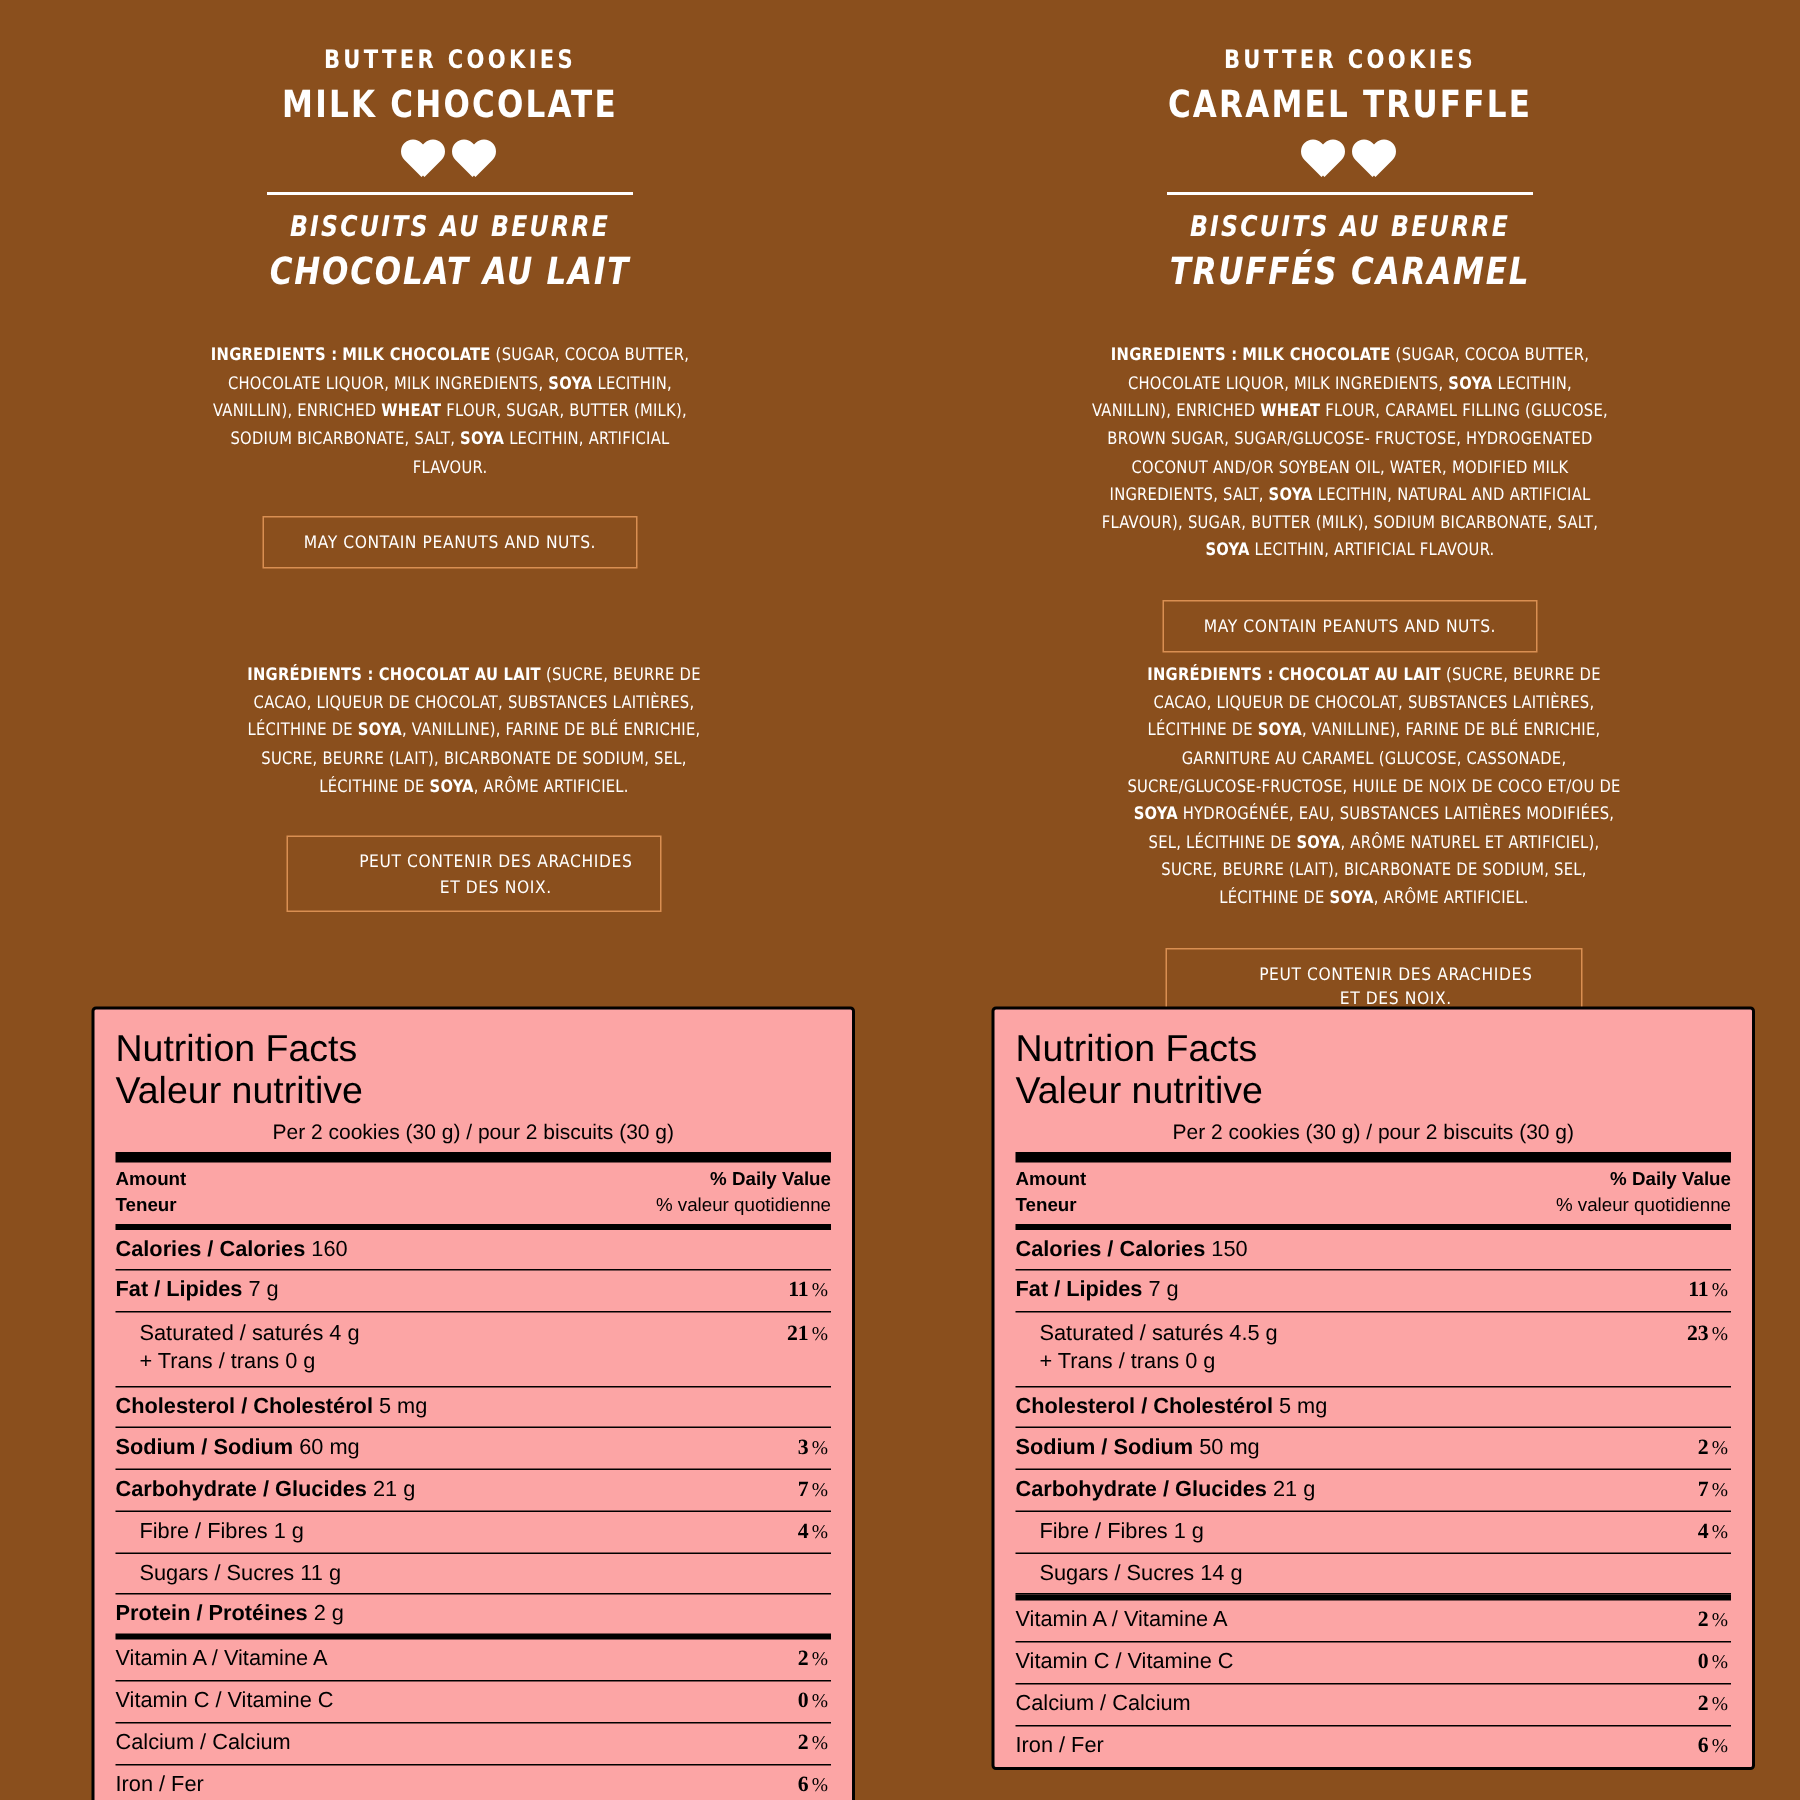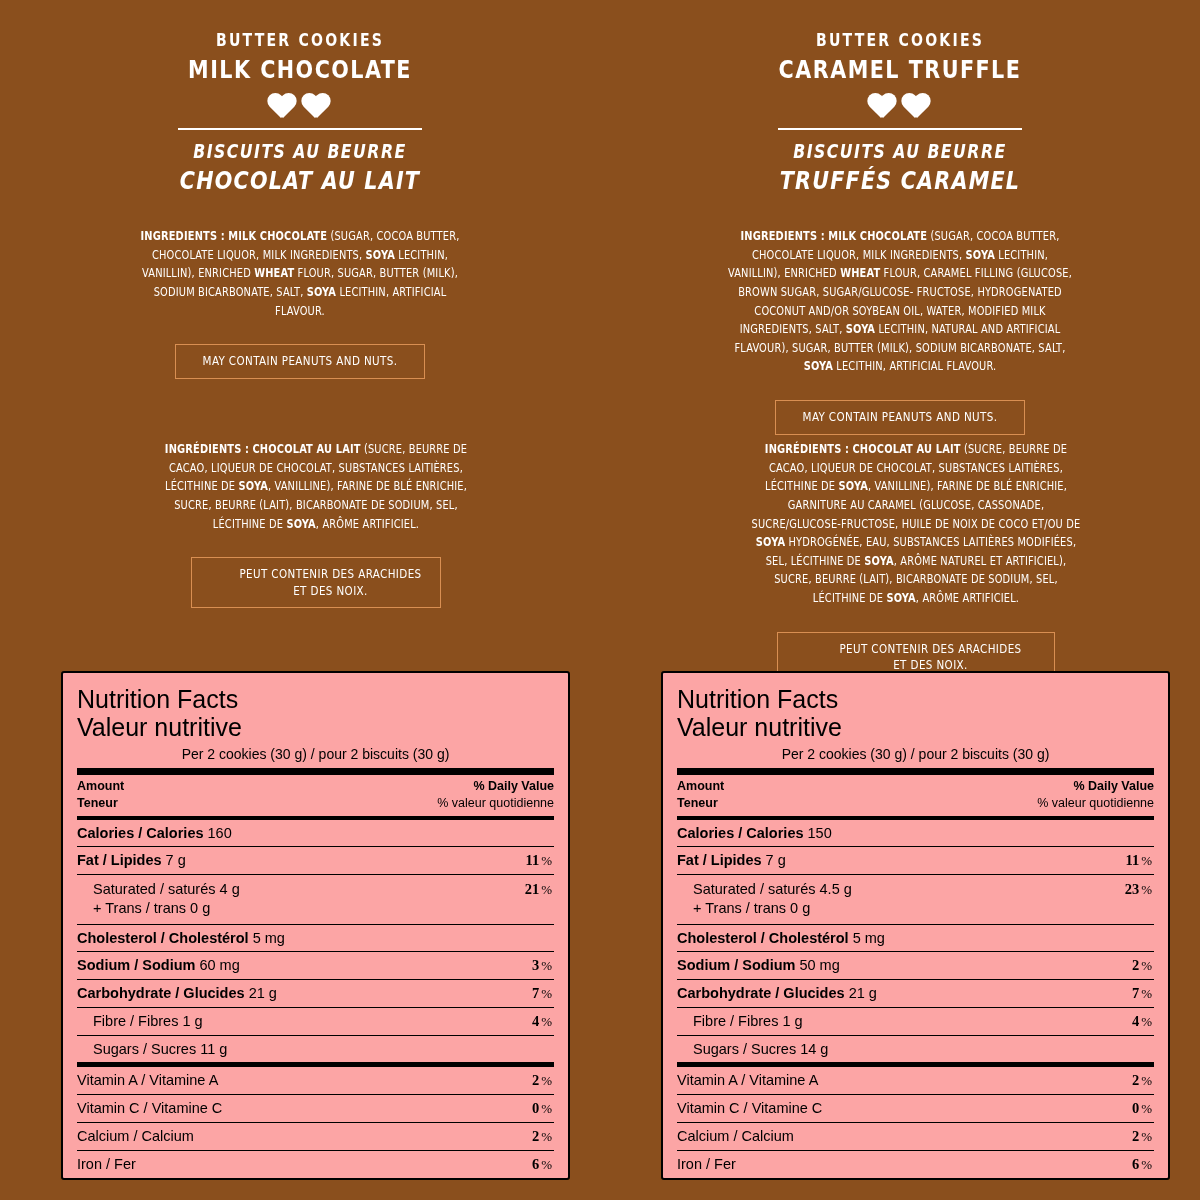--- a/index.html
+++ b/index.html
@@ -255,20 +255,24 @@
             <div class="row ind">
               <div class="nm">Fibre / Fibres 1 g</div>
               <div class="dv">4<span class="pct">%</span></div>
             </div>
             <div class="bar-thin"></div>
             <div class="row ind">
               <div class="nm">Sugars / Sucres 11 g</div>
               <div class="dv"></div>
             </div>
             <div class="bar-thin"></div>
+            <div class="row">
+              <div class="nm"><b>Protein / Protéines</b> 2 g</div>
+              <div class="dv"></div>
+            </div>
           </div>
         <div class="bar-med"></div>
         <div>
             <div class="row plain">
               <div class="nm">Vitamin A / Vitamine A</div>
               <div class="dv">2<span class="pct">%</span></div>
             </div>
             <div class="bar-thin"></div>
             <div class="row plain">
               <div class="nm">Vitamin C / Vitamine C</div>

